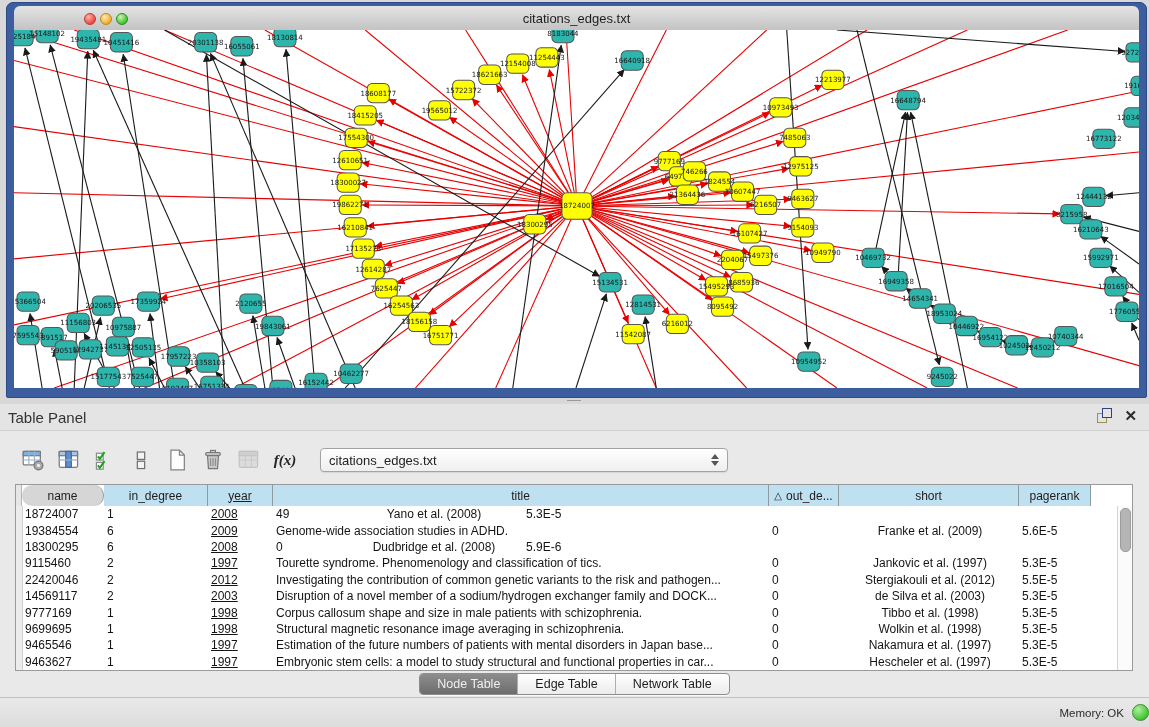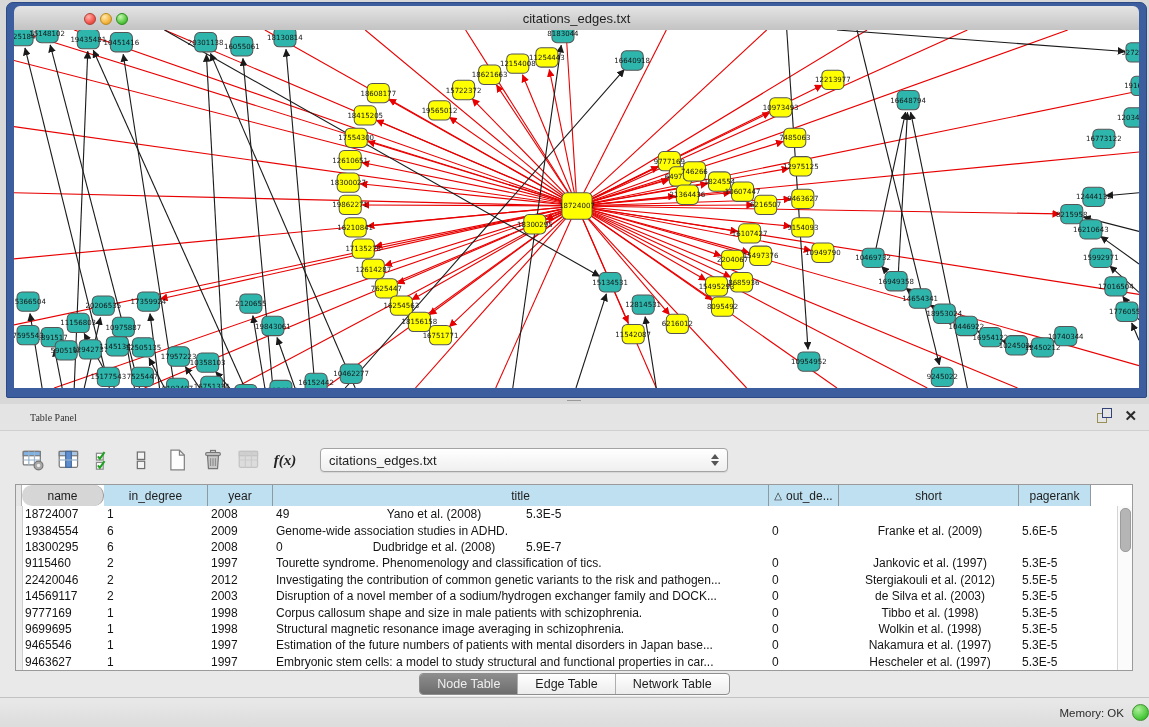--- a/index.html
+++ b/index.html
@@ -20,21 +20,21 @@
   .graph-area{position:absolute;left:7px;right:7px;top:27px;bottom:9px;background:#ffffff;overflow:hidden;}
   #graph-svg{width:100%;height:100%;display:block;}
   
   #divider{position:absolute;left:0;top:398px;width:1149px;height:6px;background:#d8d8d8;}
   #divider .grip{position:absolute;left:567px;top:2px;width:14px;height:3px;
      border-top:1px solid #9a9a9a;border-bottom:1px solid #fff;}
   
   #table-panel{position:absolute;left:0;top:404px;width:1149px;height:293px;background:#e9e9e9;}
   .panel-header{position:absolute;left:0;top:0;right:0;height:26px;background:#e4e4e4;
      border-bottom:1px solid #d0d0d0;display:flex;align-items:center;}
-  .panel-title{margin-left:30px;font-size:10px;color:#333;font-family:Liberation Serif, serif;}
+  .panel-title{margin-left:8px;font-size:15px;color:#333;}
   .panel-hdr-icons{position:absolute;right:12px;top:4px;display:flex;gap:12px;align-items:center;}
   .float-icon{position:relative;width:15px;height:15px;display:inline-block;}
   .float-icon .sq1{position:absolute;left:0;bottom:0;width:8px;height:8px;border:1px solid #9a8f55;}
   .float-icon .sq2{position:absolute;right:0;top:0;width:8px;height:8px;border:1px solid #33437a;background:#e4e4e4;}
   .close-icon{font-size:15px;font-weight:bold;color:#2b2b2b;line-height:15px;cursor:default;}
   
   .toolbar{position:absolute;left:0;top:26px;right:11px;height:60px;display:flex;align-items:center;padding-left:18px;}
   .tbtn{width:30px;height:30px;display:flex;align-items:center;justify-content:center;margin-right:6px;}
   .tbtn.disabled{opacity:.55;}
   .fx-label{font-size:15px;font-style:italic;color:#222;font-family:"Liberation Serif",serif;font-weight:bold;}
@@ -53,21 +53,21 @@
   .th{box-sizing:border-box;border-right:1px solid #8d9aa2;background:#bfe0f0;
      display:flex;align-items:center;justify-content:center;font-size:12px;color:#1d1d1d;height:21px;}
   .th.gray{background:#d6d6d6;border-right-color:#9a9a9a;}
   .th.gutter{width:6px;background:#e6e6e6;border-right:1px solid #b5b5b5;}
   .th.filler{flex:1;background:#fff;border-right:none;}
   .sortg{font-size:10px;margin-right:4px;}
   .tbody{position:relative;}
   .gutter-strip{position:absolute;left:0;top:21px;bottom:0;width:6px;background:#ececec;border-right:1px solid #cfcfcf;}
   .trow{display:flex;height:16.4px;align-items:center;background:#fff;padding-left:7px;}
   .td{box-sizing:border-box;font-size:12px;color:#141414;white-space:nowrap;overflow:hidden;padding:0 2px;}
-  .w0{width:82px;border-radius:10px;}.w1{width:104px;}.w2{width:65px;}.w3{width:496px;}.w4{width:70px;}.w5{width:180px;}.w6{width:72px;}
+  .w0{width:82px;border-radius:10px;}.w1{width:104px;}.w2{width:65px;text-decoration:underline;}.w3{width:496px;}.w4{width:70px;}.w5{width:180px;}.w6{width:72px;}
   .a-c{text-align:center;}
   .vscroll{position:absolute;right:0;top:21px;bottom:0;width:14px;background:#fbfbfb;border-left:1px solid #d5d5d5;}
   .vthumb{position:absolute;left:1.5px;top:2px;width:9px;height:42px;border-radius:5px;background:#b5b5b5;border:1px solid #9c9c9c;}
   
   .tabbar{position:absolute;left:0;right:0;top:267px;height:26px;display:flex;justify-content:center;align-items:center;}
   .segctl{display:flex;border:1px solid #8e8e8e;border-radius:4px;overflow:hidden;
      background:linear-gradient(#ffffff,#ececec);box-shadow:0 1px 0 rgba(255,255,255,.7);}
   .seg{padding:3px 17px;font-size:12.5px;color:#1c1c1c;border-right:1px solid #aeaeae;}
   .seg:last-child{border-right:none;}
   .seg.selected{background:linear-gradient(#8d8d8d,#6d6d6d);color:#efefef;}
@@ -749,21 +749,21 @@
           <div class="td w4">0</div>
           <div class="td w5 a-c">Franke et al. (2009)</div>
           <div class="td w6">5.6E-5</div>
         </div>
         <div class="trow">
           <div class="td w0">18300295</div>
           <div class="td w1">6</div>
           <div class="td w2">2008</div>
           <div class="td w4">0</div>
           <div class="td w5 a-c">Dudbridge et al. (2008)</div>
-          <div class="td w6">5.9E-7</div>
+          <div class="td w6">5.9E-6</div>
         </div>
         <div class="trow">
           <div class="td w0">9115460</div>
           <div class="td w1">2</div>
           <div class="td w2">1997</div>
           <div class="td w3">Tourette syndrome. Phenomenology and classification of tics.</div>
           <div class="td w4">0</div>
           <div class="td w5 a-c">Jankovic et al. (1997)</div>
           <div class="td w6">5.3E-5</div>
         </div>

